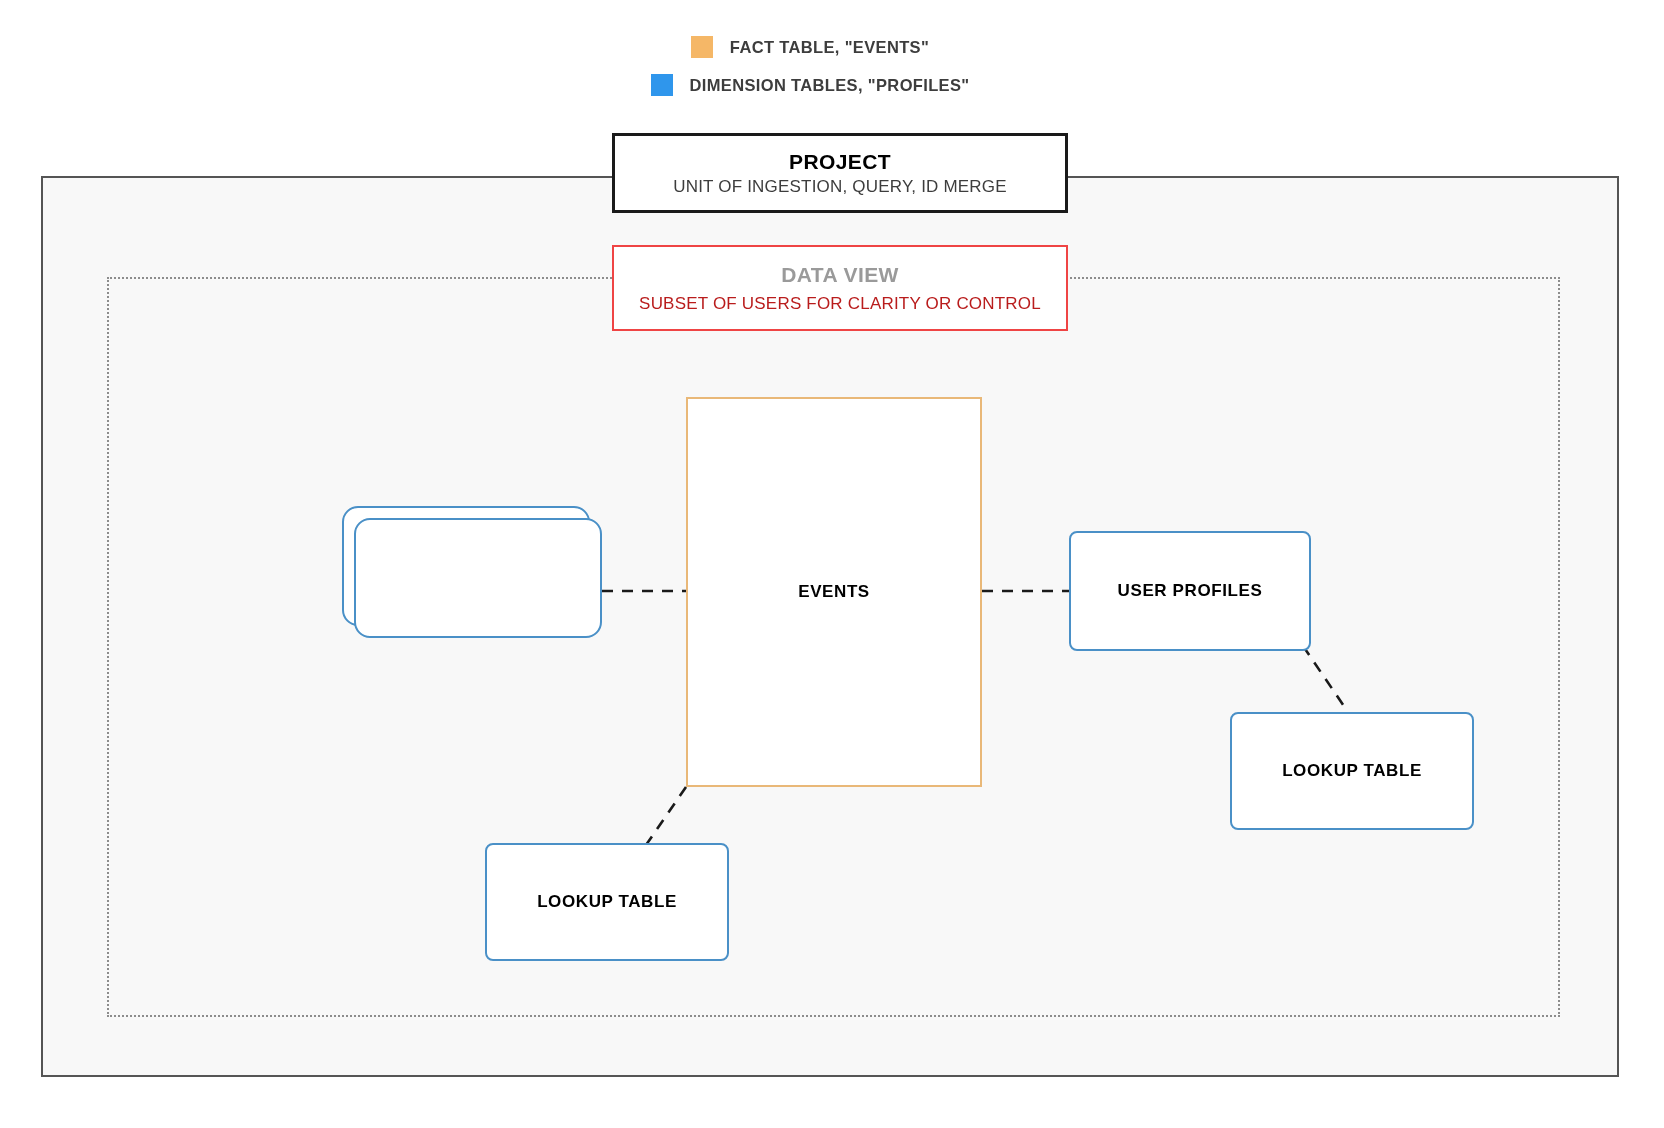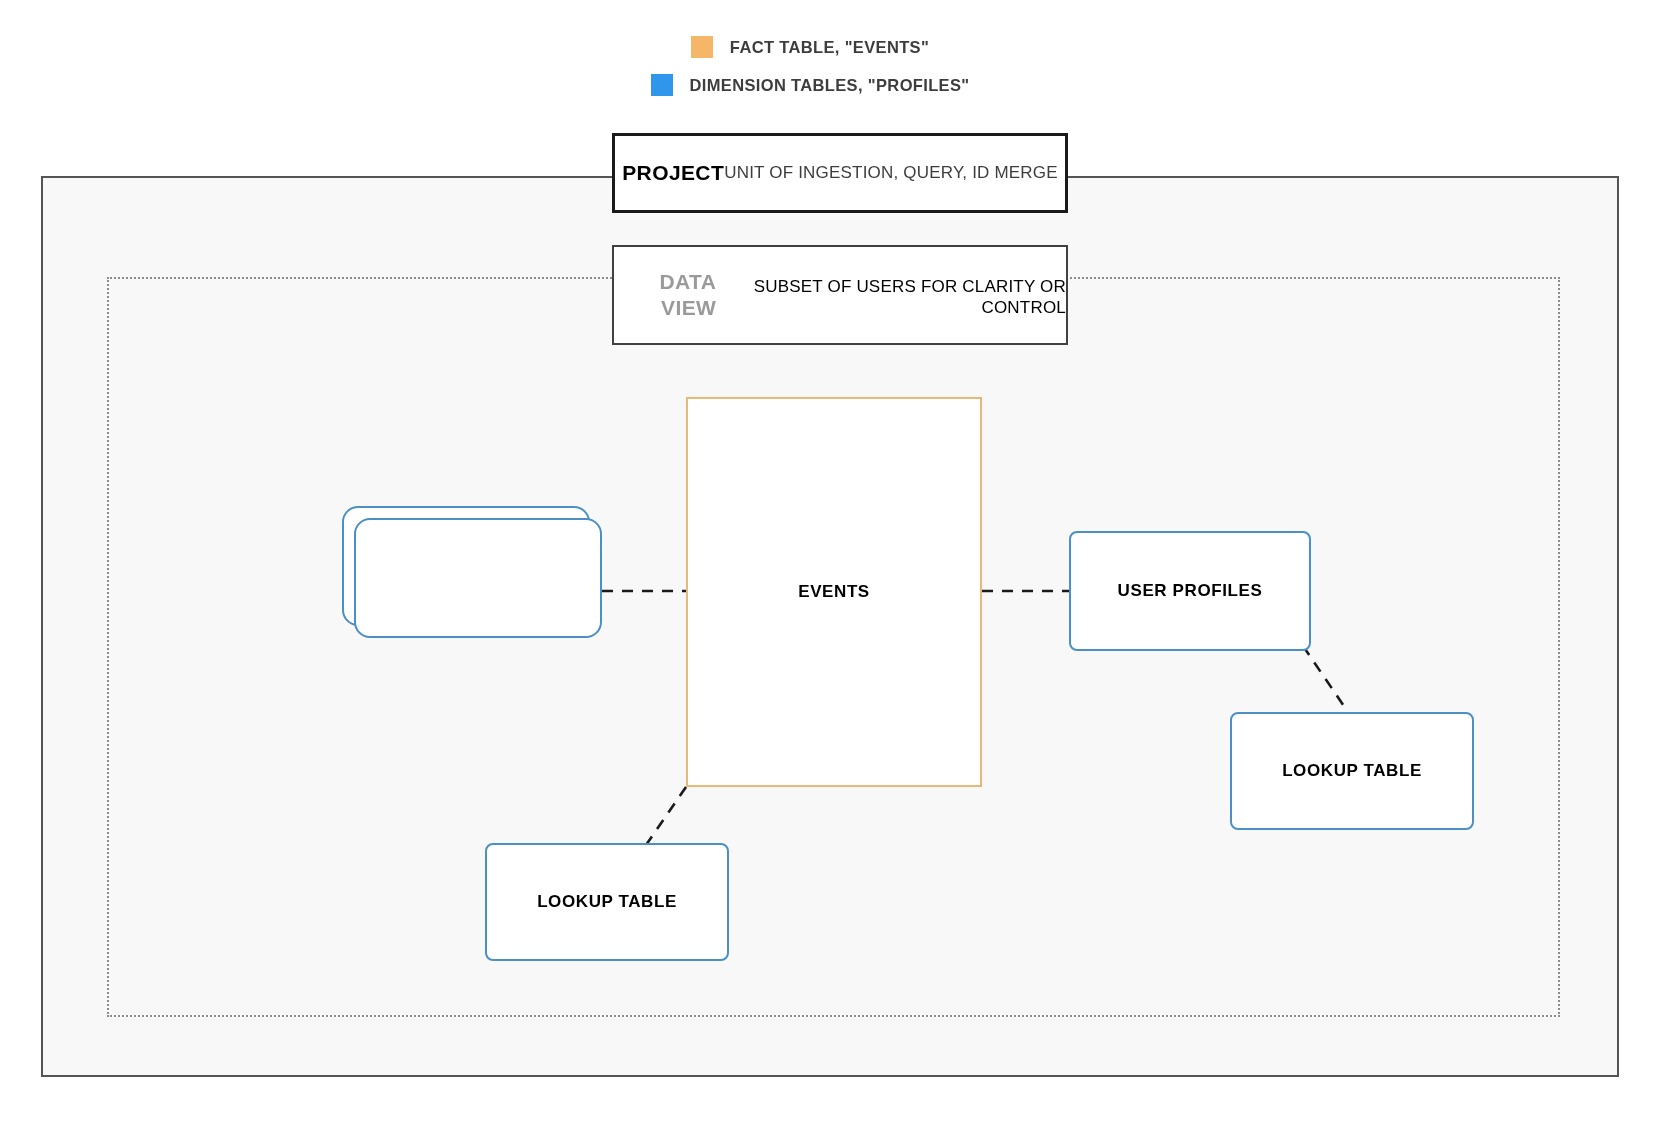--- a/index.html
+++ b/index.html
@@ -55,52 +55,52 @@
     left: 107px; top: 277px;
     width: 1453px; height: 740px;
     border: 2px dotted #8c8c8c;
     background: transparent;
   }
 
   
   .hdr-box {
     position: absolute;
     display: flex;
-    flex-direction: row;
+    flex-direction: column;
     align-items: center;
     justify-content: center;
     background: #ffffff;
-    text-align: right;
+    text-align: center;
   }
   .project-box {
     left: 612px; top: 133px;
     width: 456px; height: 80px;
     border: 3px solid #1a1a1a;
     z-index: 6;
   }
   .project-title {
     font-size: 21px; font-weight: bold; color: #000000;
     letter-spacing: 0.4px; line-height: 1.25;
   }
   .project-sub {
     font-size: 17px; color: #3d3d3d; letter-spacing: 0.2px;
     line-height: 1.25;
   }
   .dataview-box {
     left: 612px; top: 245px;
-    width: 456px; height: 100px;
-    border: 2px solid #404040;
+    width: 456px; height: 86px;
+    border: 2px solid #ef4444;
     z-index: 5;
   }
   .dataview-title {
     font-size: 21px; font-weight: bold; color: #9a9a9a;
     letter-spacing: 0.4px; line-height: 1.25;
   }
   .dataview-sub {
-    font-size: 17px; color: #000000; letter-spacing: 0.2px;
+    font-size: 17px; color: #b91c1c; letter-spacing: 0.2px;
     margin-top: 4px; line-height: 1.25;
   }
 
   
   .node {
     position: absolute;
     display: flex;
     align-items: center;
     justify-content: center;
     background: #ffffff;

